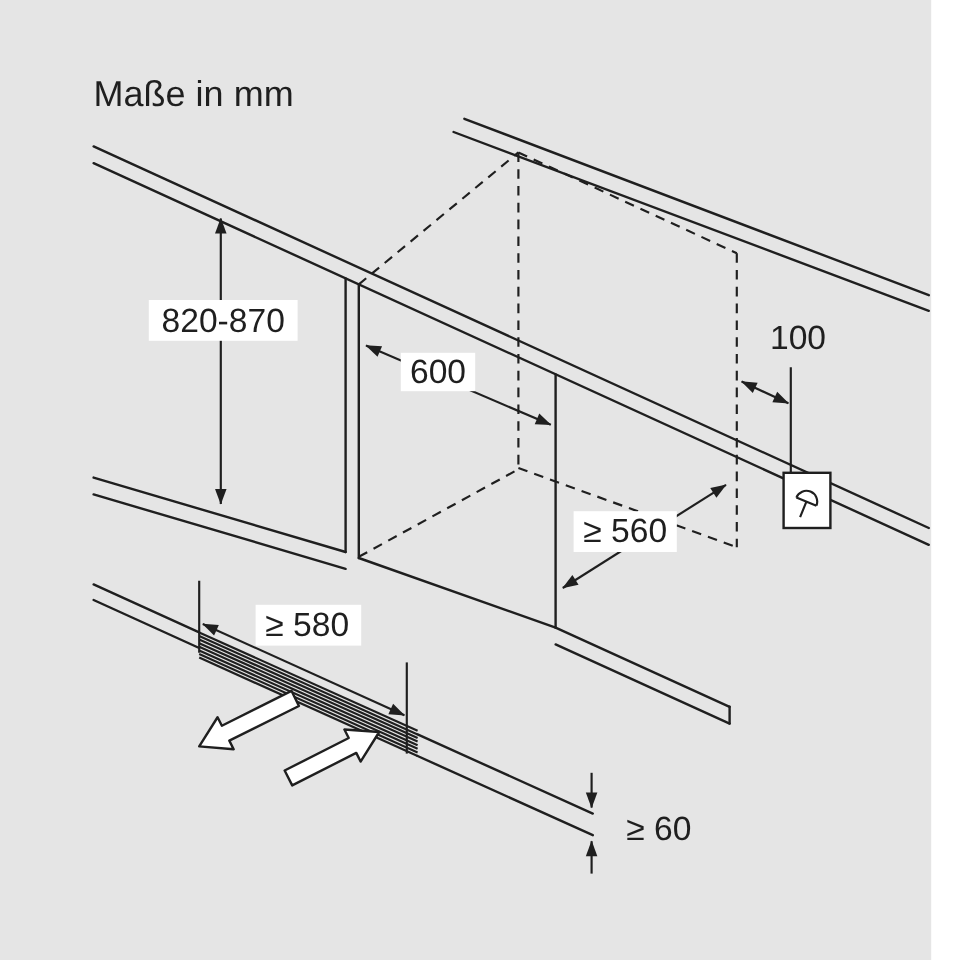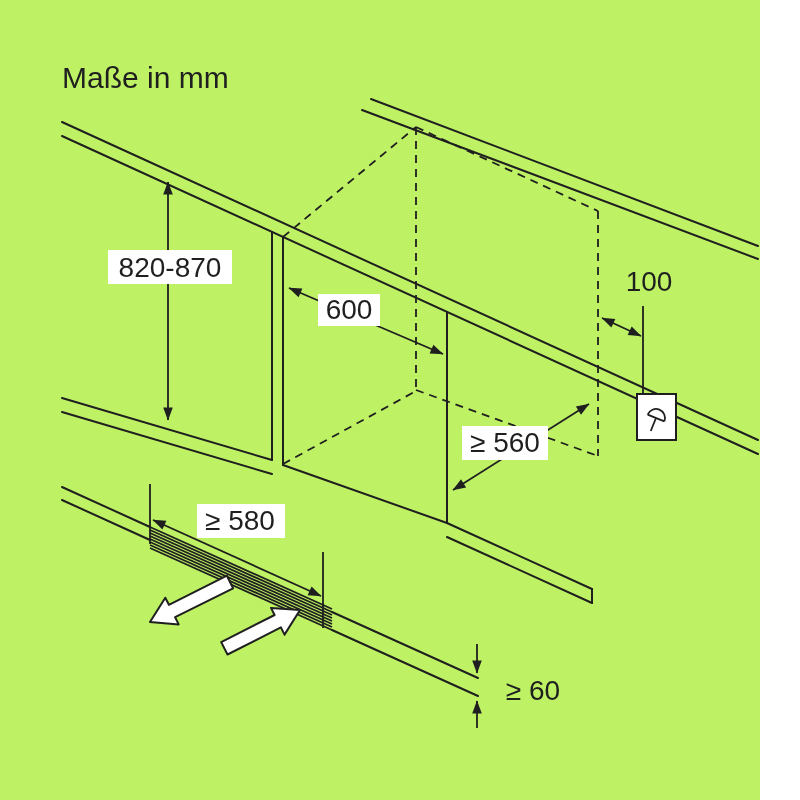--- a/index.html
+++ b/index.html
@@ -1,21 +1,22 @@
 <!DOCTYPE html>
 <html><head>
 <meta charset="utf-8">
 <style>
   html,body{margin:0;padding:0;background:#ffffff;}
   .page{
     position:relative;
     width:760px;height:800px;
-    background:#bef264;
+    background:#e5e5e5;
     font-family:"Liberation Sans", sans-serif;
     overflow:hidden;
+    padding-left:16px;
   }
   svg{display:block;}
   .ln{stroke:#1f1f1f;stroke-width:2;fill:none;stroke-linecap:round;}
   .thin{stroke:#1f1f1f;stroke-width:1.8;fill:none;}
   .dash{stroke:#1f1f1f;stroke-width:1.8;fill:none;stroke-dasharray:8 6;}
   .dim{stroke:#1f1f1f;stroke-width:1.8;fill:none;}
   .lbl{font-family:"Liberation Sans", sans-serif;font-size:28px;fill:#1f1f1f;text-anchor:middle;}
   .title-lbl{font-family:"Liberation Sans", sans-serif;font-size:30px;fill:#1f1f1f;text-anchor:start;}
   .lbl-bg{fill:#ffffff;}
   .blockarrow{fill:#ffffff;stroke:#1f1f1f;stroke-width:2;stroke-linejoin:round;}

